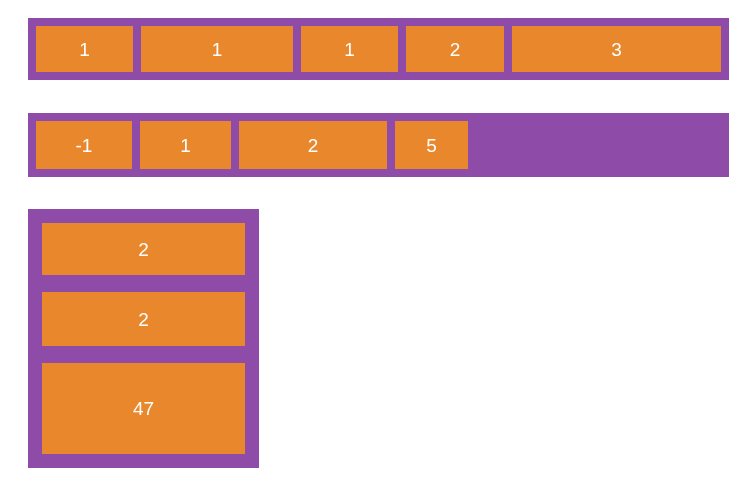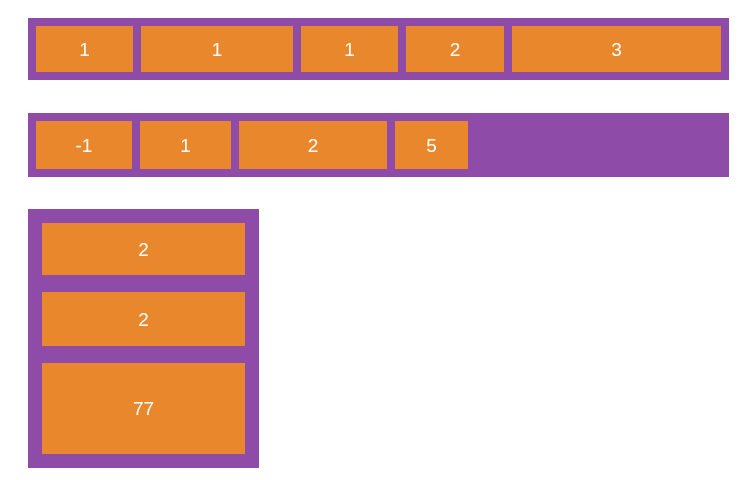--- a/index.html
+++ b/index.html
@@ -124,16 +124,16 @@
   <div class="flex-container row-container" id="container-row-2">
     <div class="flex-item r2-i1">-1</div>
     <div class="flex-item r2-i2">1</div>
     <div class="flex-item r2-i3">2</div>
     <div class="flex-item r2-i4">5</div>
   </div>
 
   <div class="flex-container col-container" id="container-col-3">
     <div class="flex-item c3-i1">2</div>
     <div class="flex-item c3-i2">2</div>
-    <div class="flex-item c3-i3">77</div>
+    <div class="flex-item c3-i3">47</div>
   </div>
 
 </div>
 
 </body></html>

